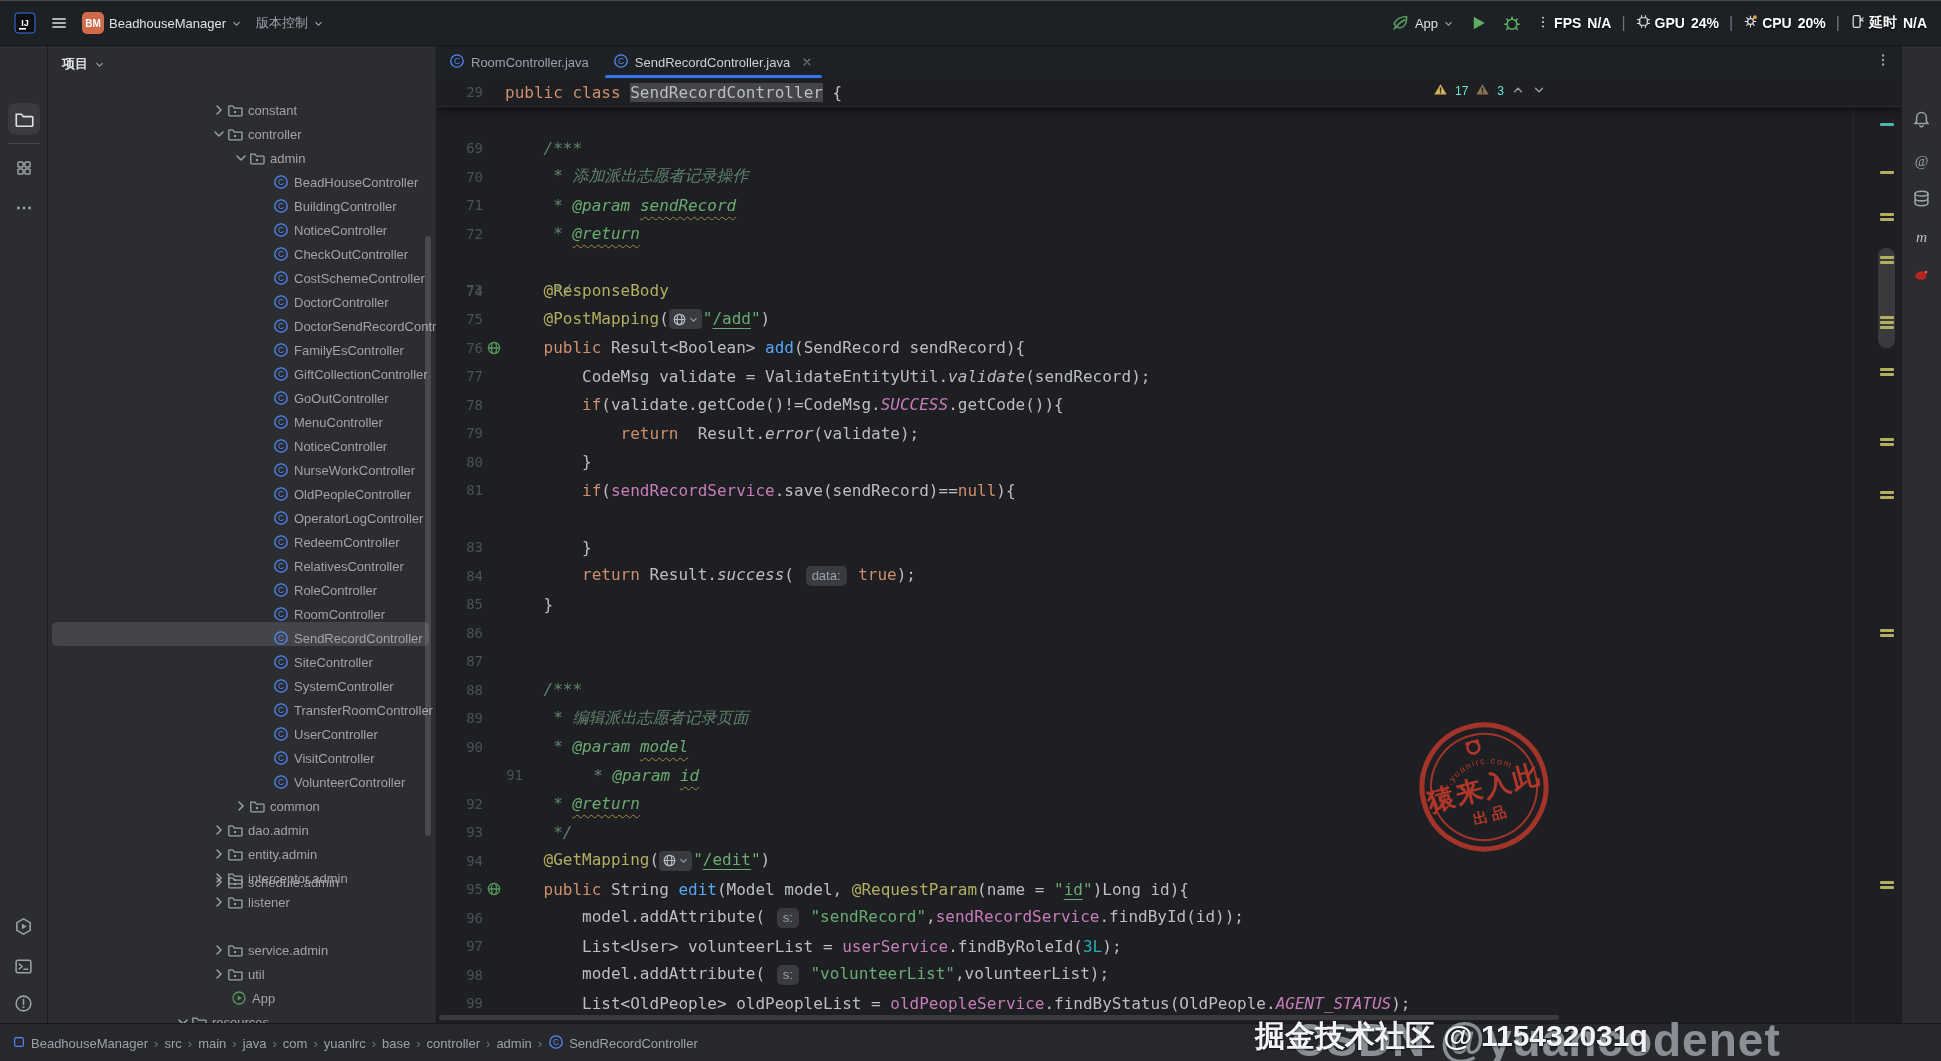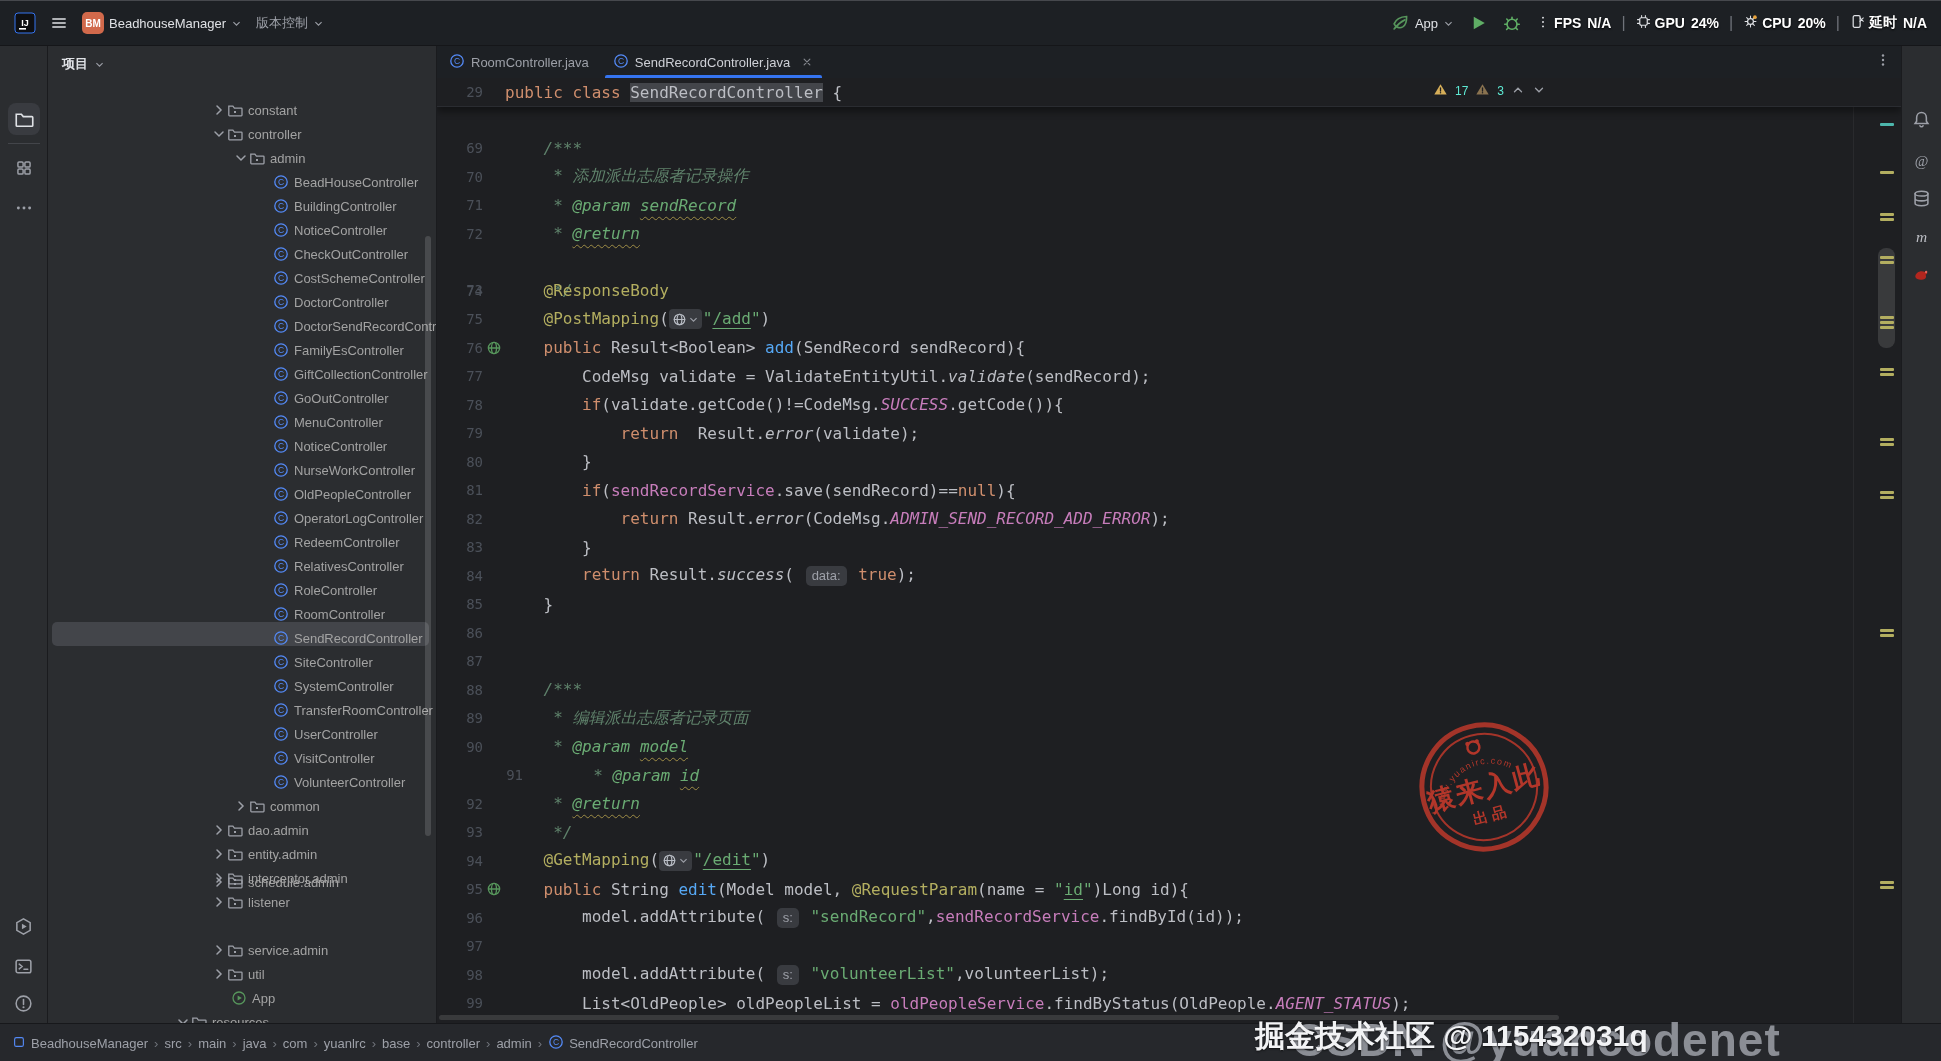--- a/index.html
+++ b/index.html
@@ -752,21 +752,20 @@
       <div class="crow" style="top: 255px;"><span class="lnum">76</span><span class="gut"><svg width="16" height="16" viewBox="0 0 16 16" fill="none" stroke-width="1.3" stroke-linecap="round">
             <circle cx="8" cy="8" r="5.6" stroke="#57965c"></circle>
             <ellipse cx="8" cy="8" rx="2.5" ry="5.6" stroke="#57965c"></ellipse>
             <path d="M2.4 8h11.2" stroke="#57965c"></path>
           </svg></span><span><span class="sd">    </span><span class="sk">public</span><span class="sd"> Result&lt;Boolean&gt; </span><span class="sm">add</span><span class="sd">(SendRecord sendRecord){</span></span></div>
       <div class="crow" style="top: 283.5px;"><span class="lnum">77</span><span class="gut"></span><span><span class="sd">        CodeMsg validate = ValidateEntityUtil.</span><span class="sd si">validate</span><span class="sd">(sendRecord);</span></span></div>
       <div class="crow" style="top: 312px;"><span class="lnum">78</span><span class="gut"></span><span><span class="sd">        </span><span class="sk">if</span><span class="sd">(validate.getCode()!=CodeMsg.</span><span class="sf si">SUCCESS</span><span class="sd">.getCode()){</span></span></div>
       <div class="crow" style="top: 340.5px;"><span class="lnum">79</span><span class="gut"></span><span><span class="sd">            </span><span class="sk">return</span><span class="sd">  Result.</span><span class="sd si">error</span><span class="sd">(validate);</span></span></div>
       <div class="crow" style="top: 369px;"><span class="lnum">80</span><span class="gut"></span><span><span class="sd">        }</span></span></div>
       <div class="crow" style="top: 397.5px;"><span class="lnum">81</span><span class="gut"></span><span><span class="sd">        </span><span class="sk">if</span><span class="sd">(</span><span class="sf">sendRecordService</span><span class="sd">.save(sendRecord)==</span><span class="sk">null</span><span class="sd">){</span></span></div>
-      <div class="crow" style="top: 426px;"><span class="lnum">82</span><span class="gut"></span><span><span class="sd">            </span><span class="sk">return</span><span class="sd"> Result.</span><span class="sd si">error</span><span class="sd">(CodeMsg.</span><span class="sf si">ADMIN_SEND_RECORD_ADD_ERROR</span><span class="sd">);</span></span></div>
       <div class="crow" style="top: 454.5px;"><span class="lnum">83</span><span class="gut"></span><span><span class="sd">        }</span></span></div>
       <div class="crow" style="top: 483px;"><span class="lnum">84</span><span class="gut"></span><span><span class="sd">        </span><span class="sk">return</span><span class="sd"> Result.</span><span class="sd si">success</span><span class="sd">( </span><span class="pill">data:</span><span class="sd"> </span><span class="sk">true</span><span class="sd">);</span></span></div>
       <div class="crow" style="top: 511.5px;"><span class="lnum">85</span><span class="gut"></span><span><span class="sd">    }</span></span></div>
       <div class="crow" style="top: 540px;"><span class="lnum">86</span><span class="gut"></span><span></span></div>
       <div class="crow" style="top: 568.5px;"><span class="lnum">87</span><span class="gut"></span><span></span></div>
       <div class="crow" style="top: 597px;"><span class="lnum">88</span><span class="gut"></span><span><span class="scm">    /***</span></span></div>
       <div class="crow" style="top: 625.5px;"><span class="lnum">89</span><span class="gut"></span><span><span class="scm">     * 编辑派出志愿者记录页面</span></span></div>
       <div class="crow" style="top: 654px;"><span class="lnum">90</span><span class="gut"></span><span><span class="scm">     * </span><span class="stg si">@param </span><span class="stg si wv">model</span></span></div>
       <div class="crow" style="top: 682.5px; padding-left: 40px;"><span class="lnum">91</span><span class="gut"></span><span><span class="scm">     * </span><span class="stg si">@param </span><span class="stg si wv">id</span></span></div>
       <div class="crow" style="top: 711px;"><span class="lnum">92</span><span class="gut"></span><span><span class="scm">     * </span><span class="stg si wv">@return</span></span></div>
@@ -777,21 +776,21 @@
               <path d="M2.4 8h11.2" stroke="#b8bcc4"></path>
             </svg><svg width="11" height="11" viewBox="0 0 16 16" fill="none">
               <path d="M3.5 6l4.5 4.5L12.5 6" stroke="#9da0a8" stroke-width="1.6"></path>
             </svg></span><span class="ss">"</span><span class="ss ul">/edit</span><span class="ss">"</span><span class="sd">)</span></span></div>
       <div class="crow" style="top: 796.5px;"><span class="lnum">95</span><span class="gut"><svg width="16" height="16" viewBox="0 0 16 16" fill="none" stroke-width="1.3" stroke-linecap="round">
             <circle cx="8" cy="8" r="5.6" stroke="#57965c"></circle>
             <ellipse cx="8" cy="8" rx="2.5" ry="5.6" stroke="#57965c"></ellipse>
             <path d="M2.4 8h11.2" stroke="#57965c"></path>
           </svg></span><span><span class="sd">    </span><span class="sk">public</span><span class="sd"> String </span><span class="sm">edit</span><span class="sd">(Model model, </span><span class="sa">@RequestParam</span><span class="sd">(name = </span><span class="ss">"</span><span class="ss ul">id</span><span class="ss">"</span><span class="sd">)Long id){</span></span></div>
       <div class="crow" style="top: 825px;"><span class="lnum">96</span><span class="gut"></span><span><span class="sd">        model.addAttribute( </span><span class="pill">s:</span><span class="sd"> </span><span class="ss">"sendRecord"</span><span class="sd">,</span><span class="sf">sendRecordService</span><span class="sd">.findById(id));</span></span></div>
-      <div class="crow" style="top: 853.5px;"><span class="lnum">97</span><span class="gut"></span></div>
+      <div class="crow" style="top: 853.5px;"><span class="lnum">97</span><span class="gut"></span><span><span class="sd">        List&lt;User&gt; volunteerList = </span><span class="sf">userService</span><span class="sd">.findByRoleId(</span><span class="sn">3L</span><span class="sd">);</span></span></div>
       <div class="crow" style="top: 882px;"><span class="lnum">98</span><span class="gut"></span><span><span class="sd">        model.addAttribute( </span><span class="pill">s:</span><span class="sd"> </span><span class="ss">"volunteerList"</span><span class="sd">,volunteerList);</span></span></div>
       <div class="crow" style="top: 910.5px;"><span class="lnum">99</span><span class="gut"></span><span><span class="sd">        List&lt;OldPeople&gt; oldPeopleList = </span><span class="sf">oldPeopleService</span><span class="sd">.findByStatus(OldPeople.</span><span class="sf si">AGENT_STATUS</span><span class="sd">);</span></span></div>
       <div class="stripe" style="top: 23px; background: rgb(179, 174, 96);"></div>
       <div class="stripe" style="top: 45px; background: rgb(77, 182, 172);"></div>
       <div class="stripe" style="top: 93px; background: rgb(179, 174, 96);"></div>
       <div class="stripe" style="top: 135px; background: rgb(179, 174, 96);"></div>
       <div class="stripe" style="top: 140px; background: rgb(179, 174, 96);"></div>
       <div class="stripe" style="top: 178px; background: rgb(179, 174, 96);"></div>
       <div class="stripe" style="top: 183px; background: rgb(179, 174, 96);"></div>
       <div class="stripe" style="top: 238px; background: rgb(179, 174, 96);"></div>

